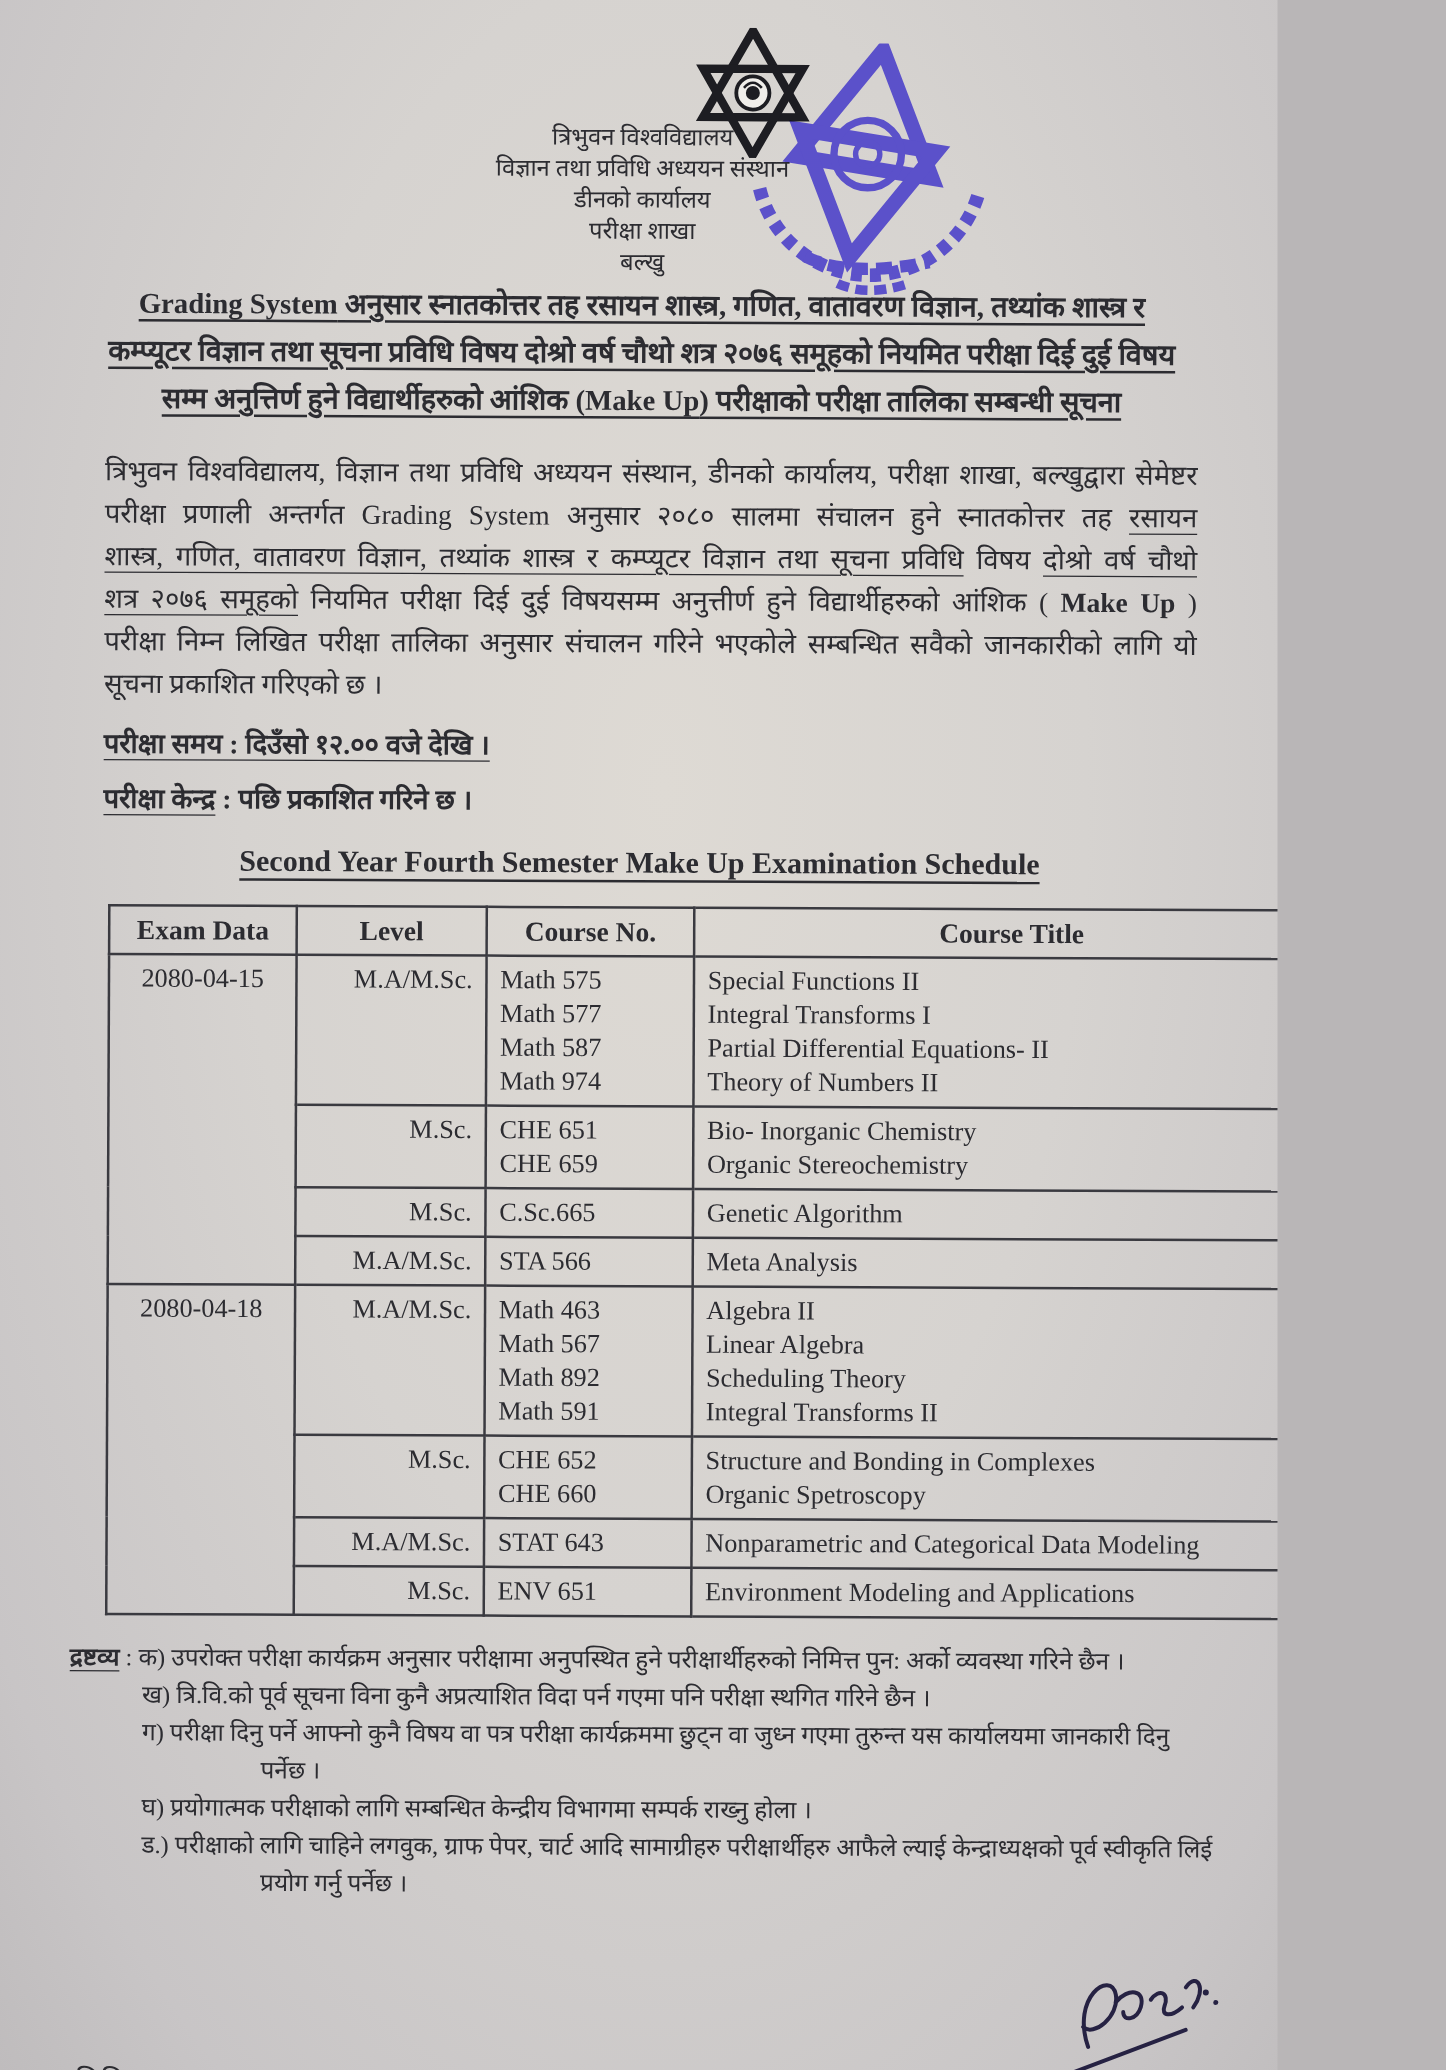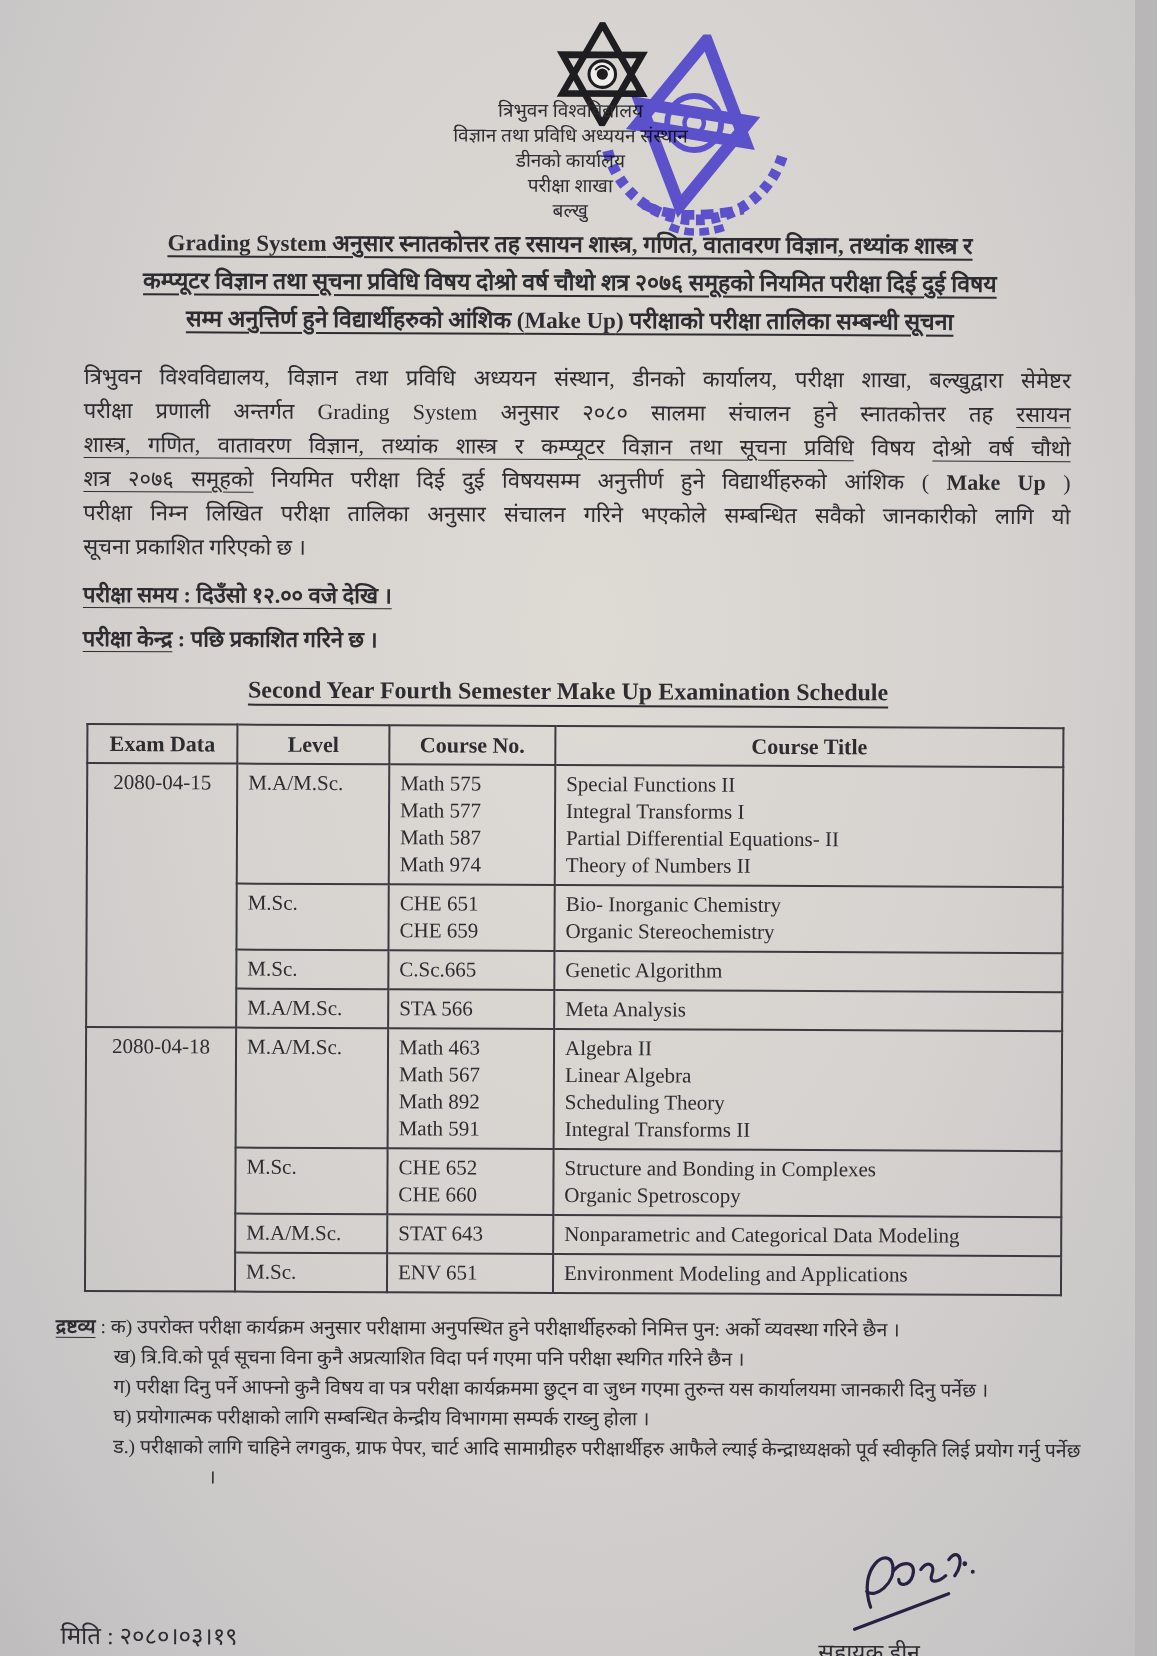--- a/index.html
+++ b/index.html
@@ -4,21 +4,21 @@
 <style>
   html,body{margin:0;padding:0;}
   body{
     width:1157px;height:1656px;
     background:#b9b6b7;
     font-family:"Liberation Serif","DejaVu Serif",serif;
     color:#2c2c31;
     overflow:hidden;
   }
   .page{
-    position:relative;width:1135px;height:1656px;overflow:hidden;
+    position:relative;width:1022px;height:1656px;overflow:hidden;
     background:radial-gradient(ellipse at 52% 38%, #dedad4 0%, #d6d3d0 45%, #c8c5c6 85%, #bfbcbd 100%);
     text-decoration:underline;
   }
   .content{position:absolute;inset:0;transform:rotate(0.25deg);}
   
   .masthead{position:relative;height:212px;}
   .emblem{position:absolute;left:548px;top:22px;}
   .stamp{position:absolute;left:575px;top:34px;mix-blend-mode:multiply;opacity:.88;}
   .org{position:absolute;top:98px;left:0;width:100%;text-align:center;line-height:25px;font-size:19px;}
   .org div{margin:0 auto;}
@@ -41,21 +41,21 @@
     border-collapse:collapse;table-layout:fixed;
     margin:20px 0 0 86px;width:976px;
     font-size:21px;line-height:27px;
   }
   table.schedule col.c1{width:150px;} table.schedule col.c2{width:152px;}
   table.schedule col.c3{width:166px;} table.schedule col.c4{width:508px;}
   table.schedule,table.schedule th,table.schedule td{border:2px solid #3a3a40;}
   table.schedule th{font-size:22px;font-weight:bold;padding:5px 6px;text-align:center;}
   table.schedule td{vertical-align:top;padding:5px 10px;}
   td.c-date{text-align:center;}
-  td.c-level{text-align:left;}
+  td.c-level{text-align:right;}
   
   .notes{margin:20px 44px 0 58px;font-size:19.5px;line-height:30px;}
   .note-first{padding-left:152px;text-indent:-152px;}
   .note-rest{margin-left:58px;padding-left:95px;text-indent:-95px;}
   .notes .lbl{font-weight:bold;text-decoration:underline;text-underline-offset:4px;}
   
   .footer{position:relative;margin-top:46px;height:180px;}
   .date-line{position:absolute;left:64px;top:80px;font-size:24px;}
   .sig-block{position:absolute;left:800px;top:0px;width:240px;text-align:center;}
   .designation{font-size:23px;margin-top:-6px;text-align:left;padding-left:22px;}

